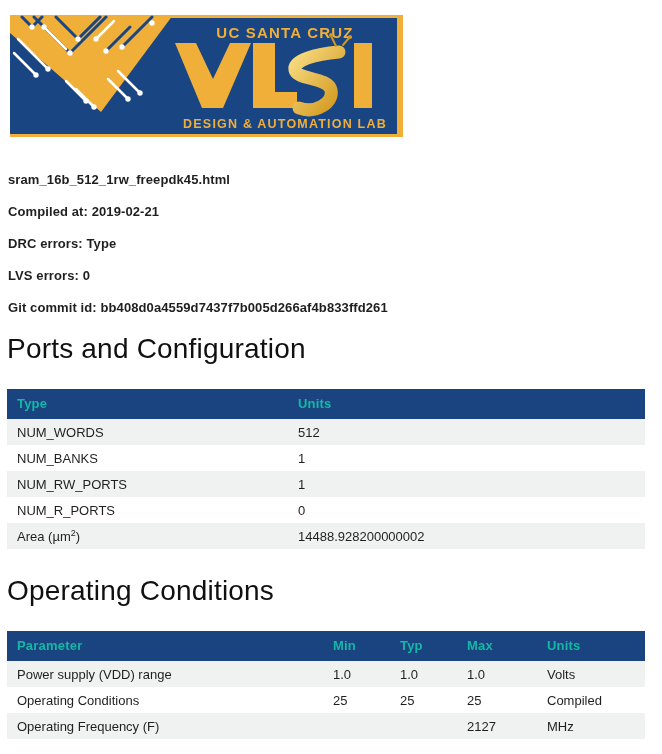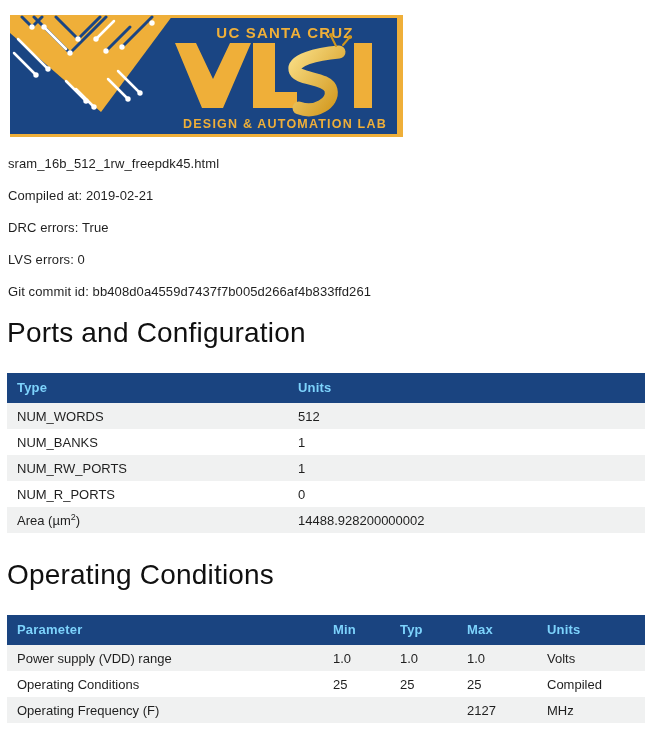--- a/index.html
+++ b/index.html
@@ -34,37 +34,37 @@
     letter-spacing:0.2px;
   }
   table{
     border-collapse:collapse;
     table-layout:fixed;
     width:638px;
     margin:0 0 26px 0;
   }
   th{
     background:#1A4480;
-    color:#7dd3fc;
+    color:#14b8a6;
     font-size:13px;
     font-weight:bold;
     text-align:left;
     padding:7px 10px 8px 10px;
     letter-spacing:0.2px;
   }
   td{
     font-size:13px;
     color:#1f1f1f;
     padding:6px 10px 5px 10px;
     vertical-align:middle;
   }
   tbody tr:nth-child(odd){background:#F0F1F1;}
   tbody tr:nth-child(even){background:#ffffff;}
   sup{font-size:9px;line-height:0;}
-  .gap-top{margin-top:20px;}
+  .gap-top{margin-top:36px;font-weight:bold;}
 </style>
 </head>
 <body>
 
 <div class="page">
 
   <svg class="logo" viewBox="0 0 393 122" role="img" aria-label="VLSI">
     <defs>
       <linearGradient id="slugGrad" x1="0" y1="0" x2="1" y2="1">
         <stop offset="0" stop-color="#F8DC82"></stop>
@@ -134,21 +134,21 @@
       <circle cx="321" cy="20" r="2" fill="#D1961B"></circle>
       <circle cx="340" cy="22" r="2" fill="#D1961B"></circle>
     </g>
 
     <text x="275" y="113" text-anchor="middle" font-size="12.5" font-weight="bold" letter-spacing="1.2" fill="#EFAF39" font-family="Liberation Sans, sans-serif">DESIGN &amp; AUTOMATION LAB</text>
   </svg>
 
   <div class="info gap-top">
     <p>sram_16b_512_1rw_freepdk45.html</p>
     <p>Compiled at: 2019-02-21</p>
-    <p>DRC errors: True</p>
+    <p>DRC errors: Type</p>
     <p>LVS errors: 0</p>
     <p>Git commit id: bb408d0a4559d7437f7b005d266af4b833ffd261</p>
   </div>
 
   <h2>Ports and Configuration</h2>
 
   <table>
     <colgroup>
         <col style="width:281px">
         <col>

